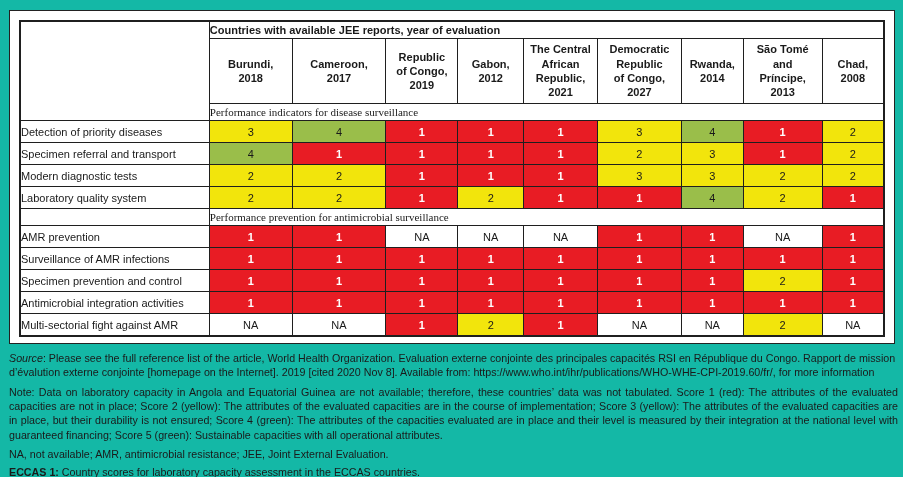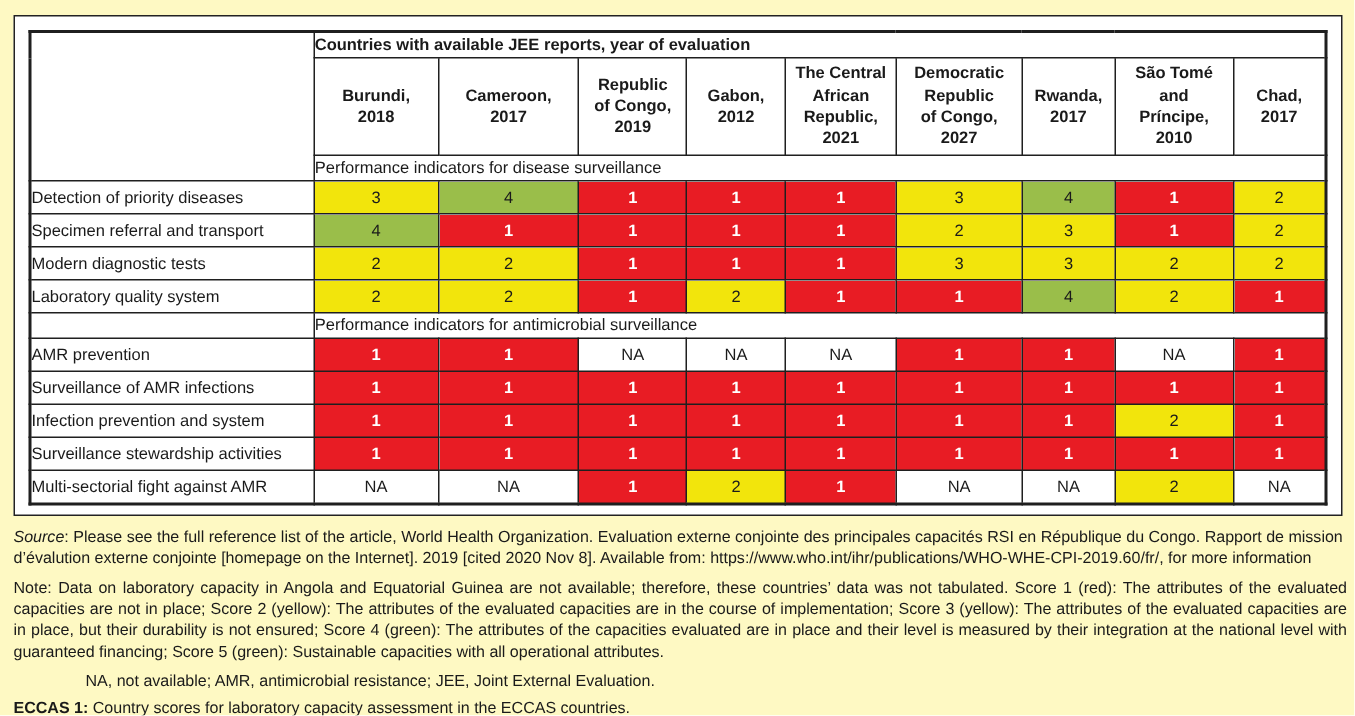--- a/index.html
+++ b/index.html
@@ -1,39 +1,39 @@
 <!DOCTYPE html>
 <html><head>
 <meta charset="utf-8">
 <style>
   html,body{margin:0;padding:0;background:#fff;}
-  .fig{position:relative;width:903px;height:477px;background:#fef9c3;overflow:hidden;
+  .fig{position:relative;width:903px;height:477px;background:#14b8a6;overflow:hidden;
        font-family:"Liberation Sans",sans-serif;color:#1a1a1a;}
   .frame{position:absolute;left:9px;top:10px;width:886px;height:334px;
          border:1px solid #222;box-sizing:border-box;padding:9px;background:#fff;}
   table.scores{border-collapse:collapse;table-layout:fixed;border:2px solid #1f1f1f;}
   table.scores td{border:1px solid #1f1f1f;font-size:11px;overflow:hidden;
                   vertical-align:middle;padding:0;}
   td.tbl-title{font-weight:700;padding:1px 4px;text-align:left;}
   td.country{font-weight:700;text-align:center;vertical-align:top;padding-top:3px;
              white-space:pre-line;line-height:1.3;font-size:11px;}
   td.section{padding:1px 4px;text-align:left;}
   td.label{padding:1px 5px;text-align:left;}
   td.score{text-align:center;font-weight:400;color:#1a1a1a;}
   td.score.strong{color:#ffffff;font-weight:700;}
   td.corner{background:#fff;}
   tr.h-title td{height:16px;}
   tr.h-countries td{height:64px;}
-  tr.h-section td{height:16px;}
+  tr.h-section td{height:16px;font-family:Liberation Serif, serif;}
   tr.h-data td{height:21px;}
   .footer{position:absolute;left:9px;top:351px;width:889px;font-size:10.7px;
           line-height:1.34;color:#1a1a1a;}
   .footer p{margin:0 0 5px 0;}
   .footer p.note{text-align:justify;margin-bottom:5px;}
-  .footer p.abbr{margin-bottom:4px;margin-left:48px;}
+  .footer p.abbr{margin-bottom:4px;}
   .footer p.caption{margin-bottom:0;}
 </style>
 </head>
 <body>
 
 <div class="fig">
 
   <div class="frame">
     <table class="scores">
       <colgroup>
@@ -65,27 +65,27 @@
 2012</td>
             <td class="country">The Central
 African
 Republic,
 2021</td>
             <td class="country">Democratic
 Republic
 of Congo,
 2027</td>
             <td class="country">Rwanda,
-2017</td>
+2014</td>
             <td class="country">São Tomé
 and
 Príncipe,
-2010</td>
+2013</td>
             <td class="country">Chad,
-2017</td>
+2008</td>
           </tr>
           <tr class="h-section">
             <td class="section" colspan="9">Performance indicators for disease surveillance</td>
           </tr>
           <tr class="h-data">
             <td class="label">Detection of priority diseases</td>
             <td class="score" style="background-color: rgb(242, 229, 12);">3</td>
             <td class="score" style="background-color: rgb(154, 190, 74);">4</td>
             <td class="score strong" style="background-color: rgb(232, 28, 36);">1</td>
             <td class="score strong" style="background-color: rgb(232, 28, 36);">1</td>
@@ -126,21 +126,21 @@
             <td class="score strong" style="background-color: rgb(232, 28, 36);">1</td>
             <td class="score" style="background-color: rgb(242, 229, 12);">2</td>
             <td class="score strong" style="background-color: rgb(232, 28, 36);">1</td>
             <td class="score strong" style="background-color: rgb(232, 28, 36);">1</td>
             <td class="score" style="background-color: rgb(154, 190, 74);">4</td>
             <td class="score" style="background-color: rgb(242, 229, 12);">2</td>
             <td class="score strong" style="background-color: rgb(232, 28, 36);">1</td>
           </tr>
           <tr class="h-section">
             <td class="corner"></td>
-            <td class="section" colspan="9">Performance indicators for antimicrobial surveillance</td>
+            <td class="section" colspan="9">Performance prevention for antimicrobial surveillance</td>
           </tr>
           <tr class="h-data">
             <td class="label">AMR prevention</td>
             <td class="score strong" style="background-color: rgb(232, 28, 36);">1</td>
             <td class="score strong" style="background-color: rgb(232, 28, 36);">1</td>
             <td class="score" style="background-color: rgb(255, 255, 255);">NA</td>
             <td class="score" style="background-color: rgb(255, 255, 255);">NA</td>
             <td class="score" style="background-color: rgb(255, 255, 255);">NA</td>
             <td class="score strong" style="background-color: rgb(232, 28, 36);">1</td>
             <td class="score strong" style="background-color: rgb(232, 28, 36);">1</td>
@@ -153,33 +153,33 @@
             <td class="score strong" style="background-color: rgb(232, 28, 36);">1</td>
             <td class="score strong" style="background-color: rgb(232, 28, 36);">1</td>
             <td class="score strong" style="background-color: rgb(232, 28, 36);">1</td>
             <td class="score strong" style="background-color: rgb(232, 28, 36);">1</td>
             <td class="score strong" style="background-color: rgb(232, 28, 36);">1</td>
             <td class="score strong" style="background-color: rgb(232, 28, 36);">1</td>
             <td class="score strong" style="background-color: rgb(232, 28, 36);">1</td>
             <td class="score strong" style="background-color: rgb(232, 28, 36);">1</td>
           </tr>
           <tr class="h-data">
-            <td class="label">Infection prevention and system</td>
-            <td class="score strong" style="background-color: rgb(232, 28, 36);">1</td>
-            <td class="score strong" style="background-color: rgb(232, 28, 36);">1</td>
-            <td class="score strong" style="background-color: rgb(232, 28, 36);">1</td>
-            <td class="score strong" style="background-color: rgb(232, 28, 36);">1</td>
-            <td class="score strong" style="background-color: rgb(232, 28, 36);">1</td>
-            <td class="score strong" style="background-color: rgb(232, 28, 36);">1</td>
-            <td class="score strong" style="background-color: rgb(232, 28, 36);">1</td>
-            <td class="score" style="background-color: rgb(242, 229, 12);">2</td>
-            <td class="score strong" style="background-color: rgb(232, 28, 36);">1</td>
-          </tr>
-          <tr class="h-data">
-            <td class="label">Surveillance stewardship activities</td>
+            <td class="label">Specimen prevention and control</td>
+            <td class="score strong" style="background-color: rgb(232, 28, 36);">1</td>
+            <td class="score strong" style="background-color: rgb(232, 28, 36);">1</td>
+            <td class="score strong" style="background-color: rgb(232, 28, 36);">1</td>
+            <td class="score strong" style="background-color: rgb(232, 28, 36);">1</td>
+            <td class="score strong" style="background-color: rgb(232, 28, 36);">1</td>
+            <td class="score strong" style="background-color: rgb(232, 28, 36);">1</td>
+            <td class="score strong" style="background-color: rgb(232, 28, 36);">1</td>
+            <td class="score" style="background-color: rgb(242, 229, 12);">2</td>
+            <td class="score strong" style="background-color: rgb(232, 28, 36);">1</td>
+          </tr>
+          <tr class="h-data">
+            <td class="label">Antimicrobial integration activities</td>
             <td class="score strong" style="background-color: rgb(232, 28, 36);">1</td>
             <td class="score strong" style="background-color: rgb(232, 28, 36);">1</td>
             <td class="score strong" style="background-color: rgb(232, 28, 36);">1</td>
             <td class="score strong" style="background-color: rgb(232, 28, 36);">1</td>
             <td class="score strong" style="background-color: rgb(232, 28, 36);">1</td>
             <td class="score strong" style="background-color: rgb(232, 28, 36);">1</td>
             <td class="score strong" style="background-color: rgb(232, 28, 36);">1</td>
             <td class="score strong" style="background-color: rgb(232, 28, 36);">1</td>
             <td class="score strong" style="background-color: rgb(232, 28, 36);">1</td>
           </tr>

